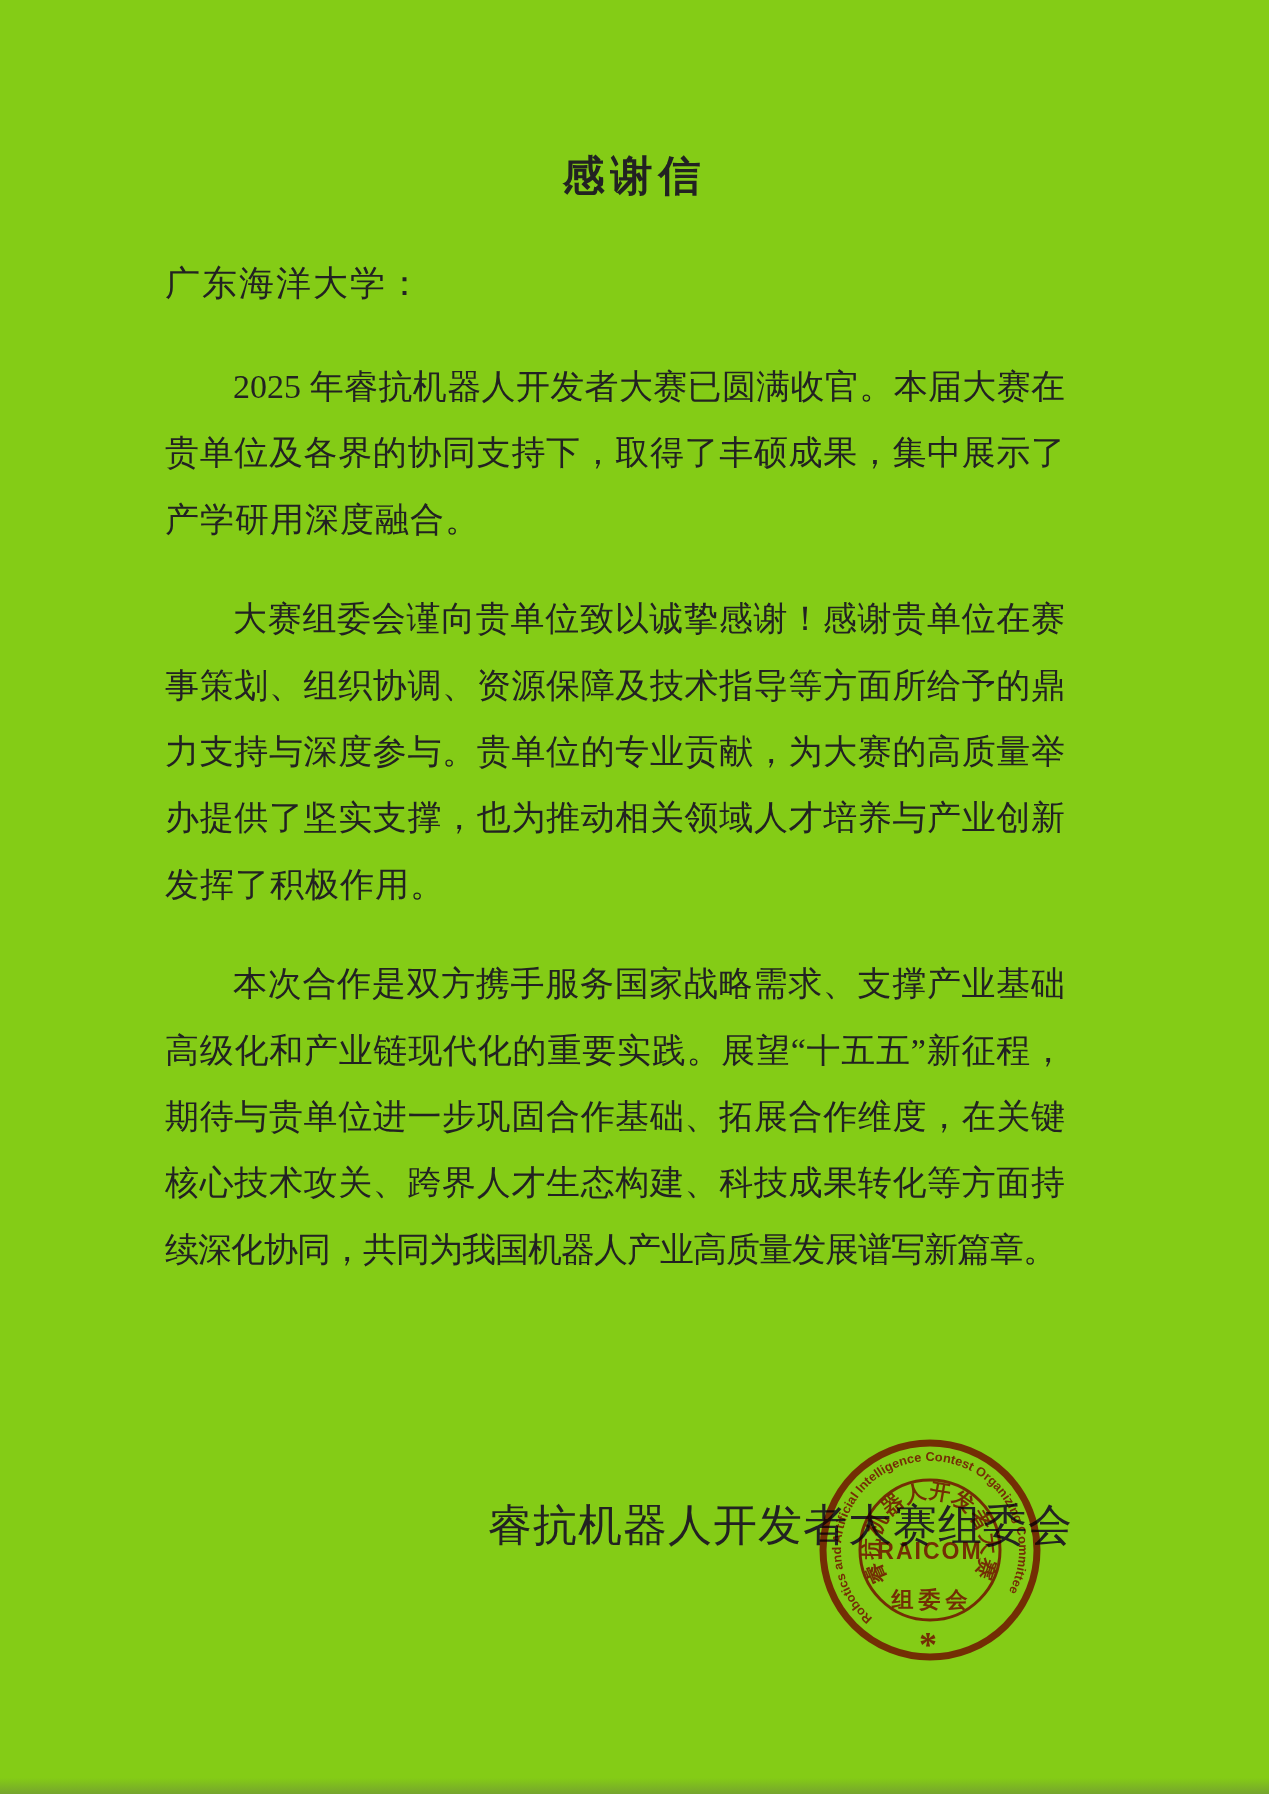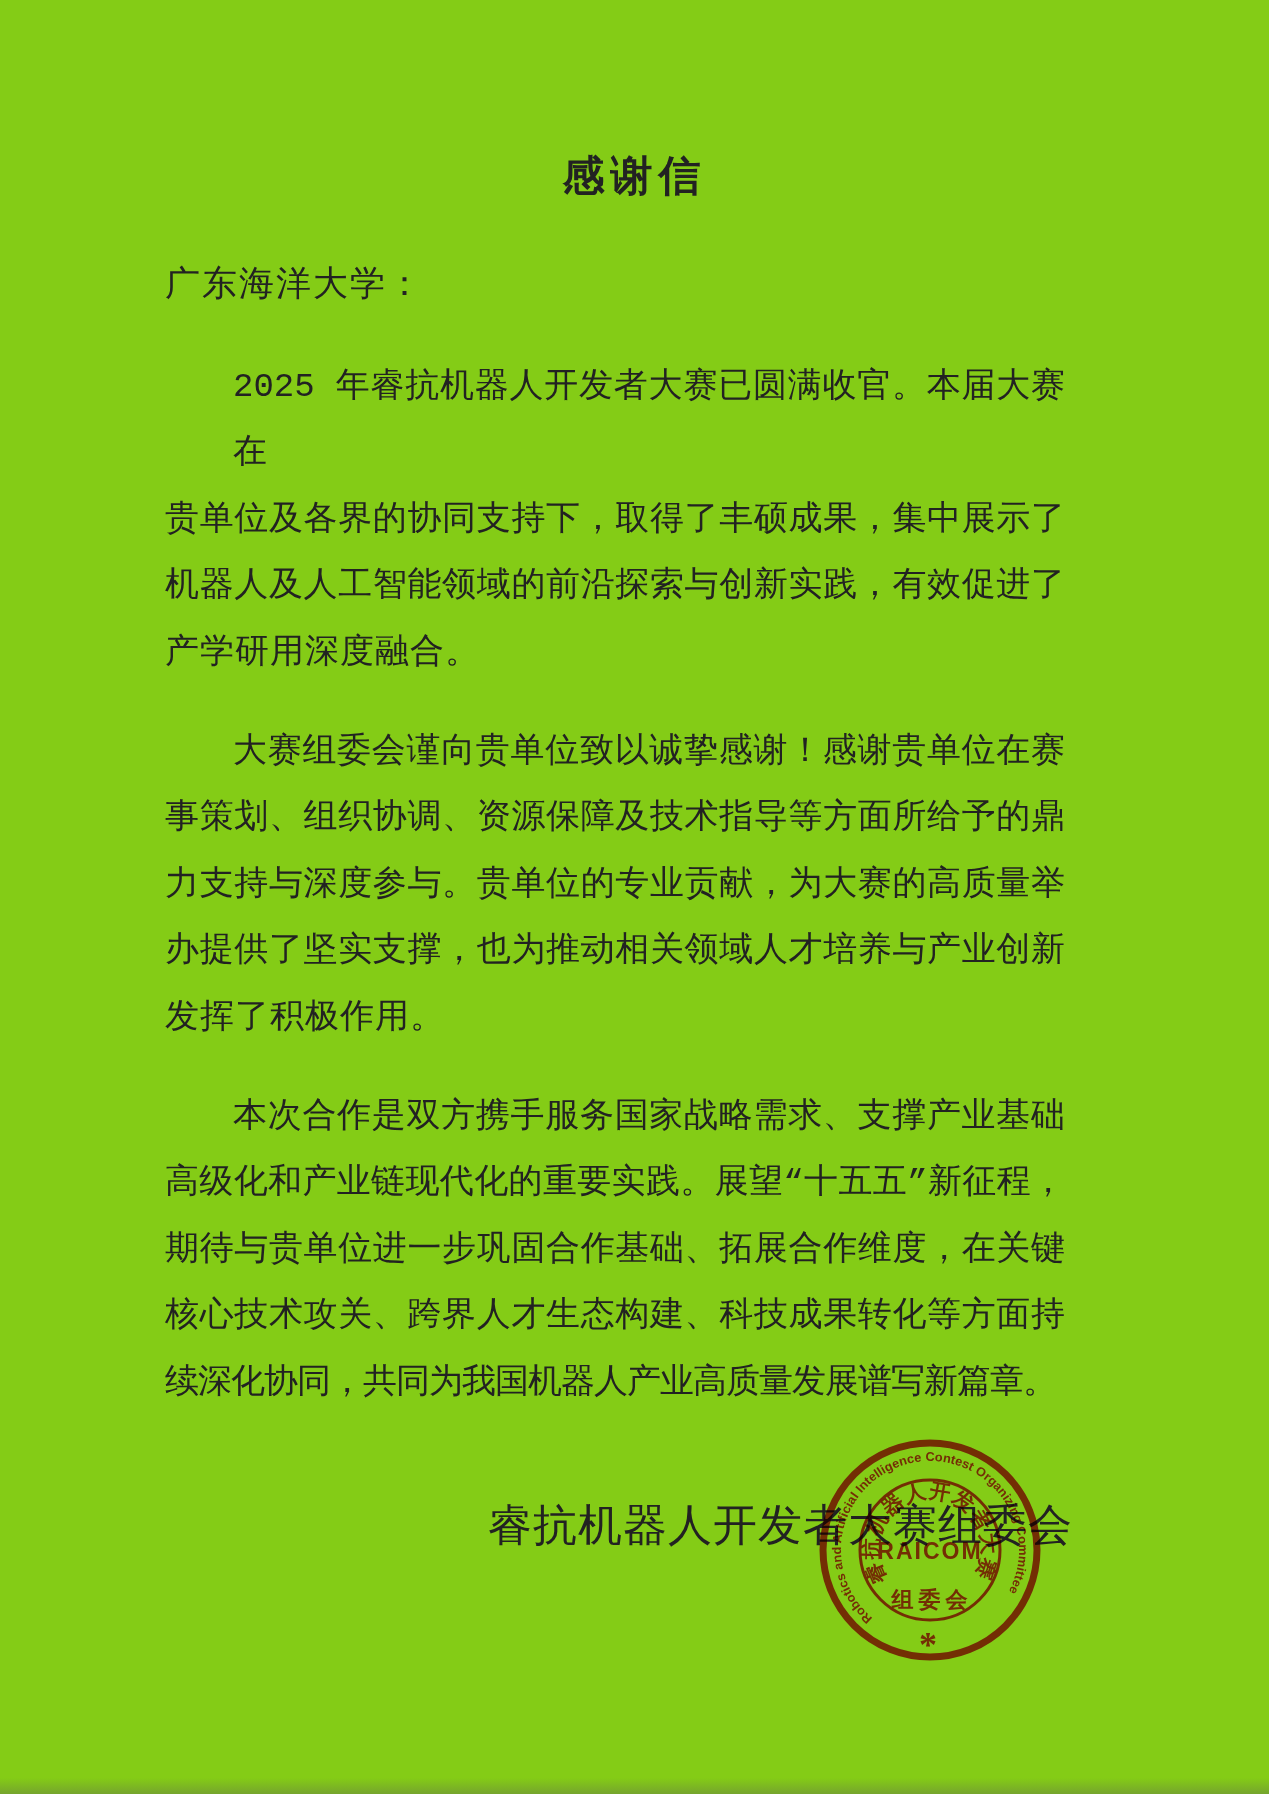--- a/index.html
+++ b/index.html
@@ -24,21 +24,20 @@
     position:absolute;top:354px;left:165px;width:900px;
     font-size:34px;
   }
   .para{margin:0;padding:0;}
   .para + .para{margin-top:33px;}
   .line{
     display:block;
     line-height:66.4px;
     letter-spacing:1px;
     white-space:nowrap;
-    font-family:Liberation Mono, monospace;
   }
   .just{
     white-space:normal;
     text-align:justify;
     text-align-last:justify;
     text-justify:inter-character;
     letter-spacing:0;
   }
   .indent{padding-left:68px;}
   .tight{letter-spacing:-1px;}
@@ -83,21 +82,20 @@
 <div class="page">
 
   <h1 class="title">感谢信</h1>
 
   <div class="salutation">广东海洋大学：</div>
 
   <div class="body">
     <p class="para">
       <span class="line indent just">2025 年睿抗机器人开发者大赛已圆满收官。本届大赛在</span>
       <span class="line just">贵单位及各界的协同支持下，取得了丰硕成果，集中展示了</span>
-      <span class="line just">机器人及人工智能领域的前沿探索与创新实践，有效促进了</span>
       <span class="line">产学研用深度融合。</span>
     </p>
     <p class="para">
       <span class="line indent just">大赛组委会谨向贵单位致以诚挚感谢！感谢贵单位在赛</span>
       <span class="line just">事策划、组织协调、资源保障及技术指导等方面所给予的鼎</span>
       <span class="line just">力支持与深度参与。贵单位的专业贡献，为大赛的高质量举</span>
       <span class="line just">办提供了坚实支撑，也为推动相关领域人才培养与产业创新</span>
       <span class="line">发挥了积极作用。</span>
     </p>
     <p class="para">

